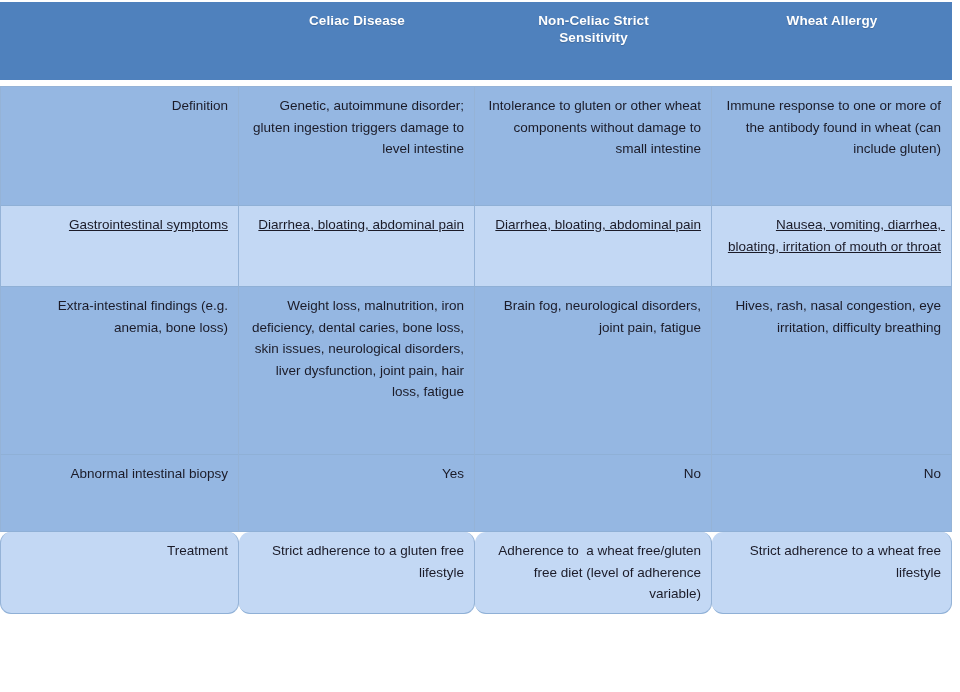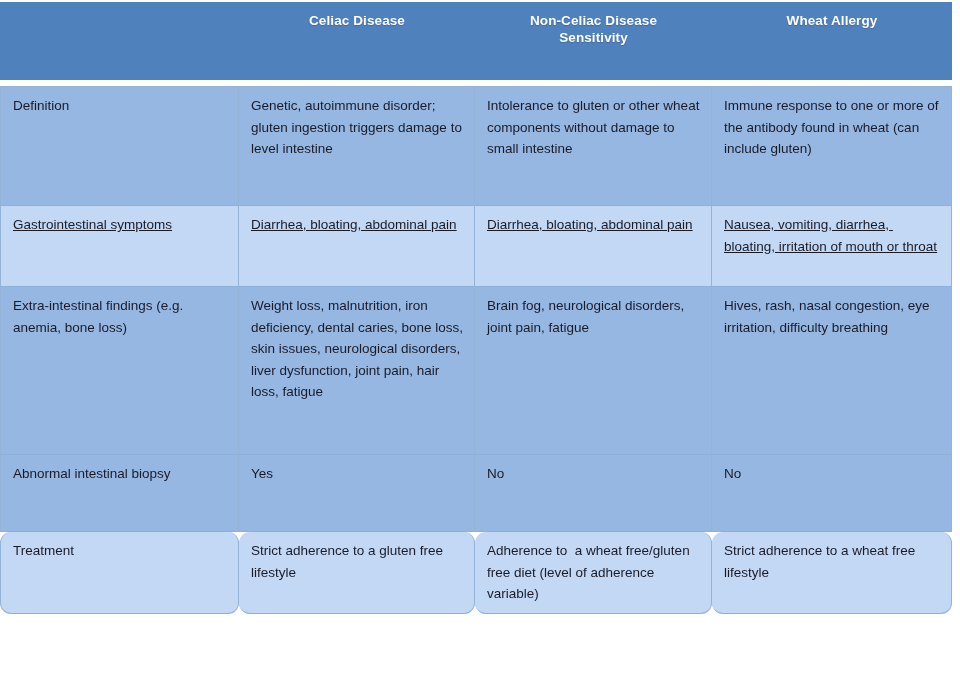--- a/index.html
+++ b/index.html
@@ -92,21 +92,21 @@
   tbody tr.band-light td { background: #c3d8f4; }
 
   
   tbody tr.r0 td { height: 120px; }
   tbody tr.r1 td { height: 81px; text-decoration: underline; }
   tbody tr.r2 td { height: 168px; }
   tbody tr.r3 td { height: 79px; }
   tbody tr.r4 td { height: 77px; }
   tbody tr.r5 td { height: 82px; border-radius: 11px; }
 
-  .cell-text { display: block; }
+  .cell-text { display: block; text-align: right; }
 </style>
 </head>
 <body>
 
 <div id="table-wrap">
   <table class="comparison">
     <colgroup>
       <col class="c0">
       <col class="c1">
       <col class="c2">
@@ -114,21 +114,21 @@
     </colgroup>
     <thead>
       <tr class="header-row">
         <th class="blank-head">
           <span class="head-label"></span>
         </th>
         <th>
           <span class="head-label">Celiac Disease</span>
         </th>
         <th>
-          <span class="head-label">Non-Celiac Disease</span>
+          <span class="head-label">Non-Celiac Strict</span>
           <span class="head-label">Sensitivity</span>
         </th>
         <th>
           <span class="head-label">Wheat Allergy</span>
         </th>
       </tr>
       <tr class="header-gap">
         <td></td>
         <td></td>
         <td></td>

